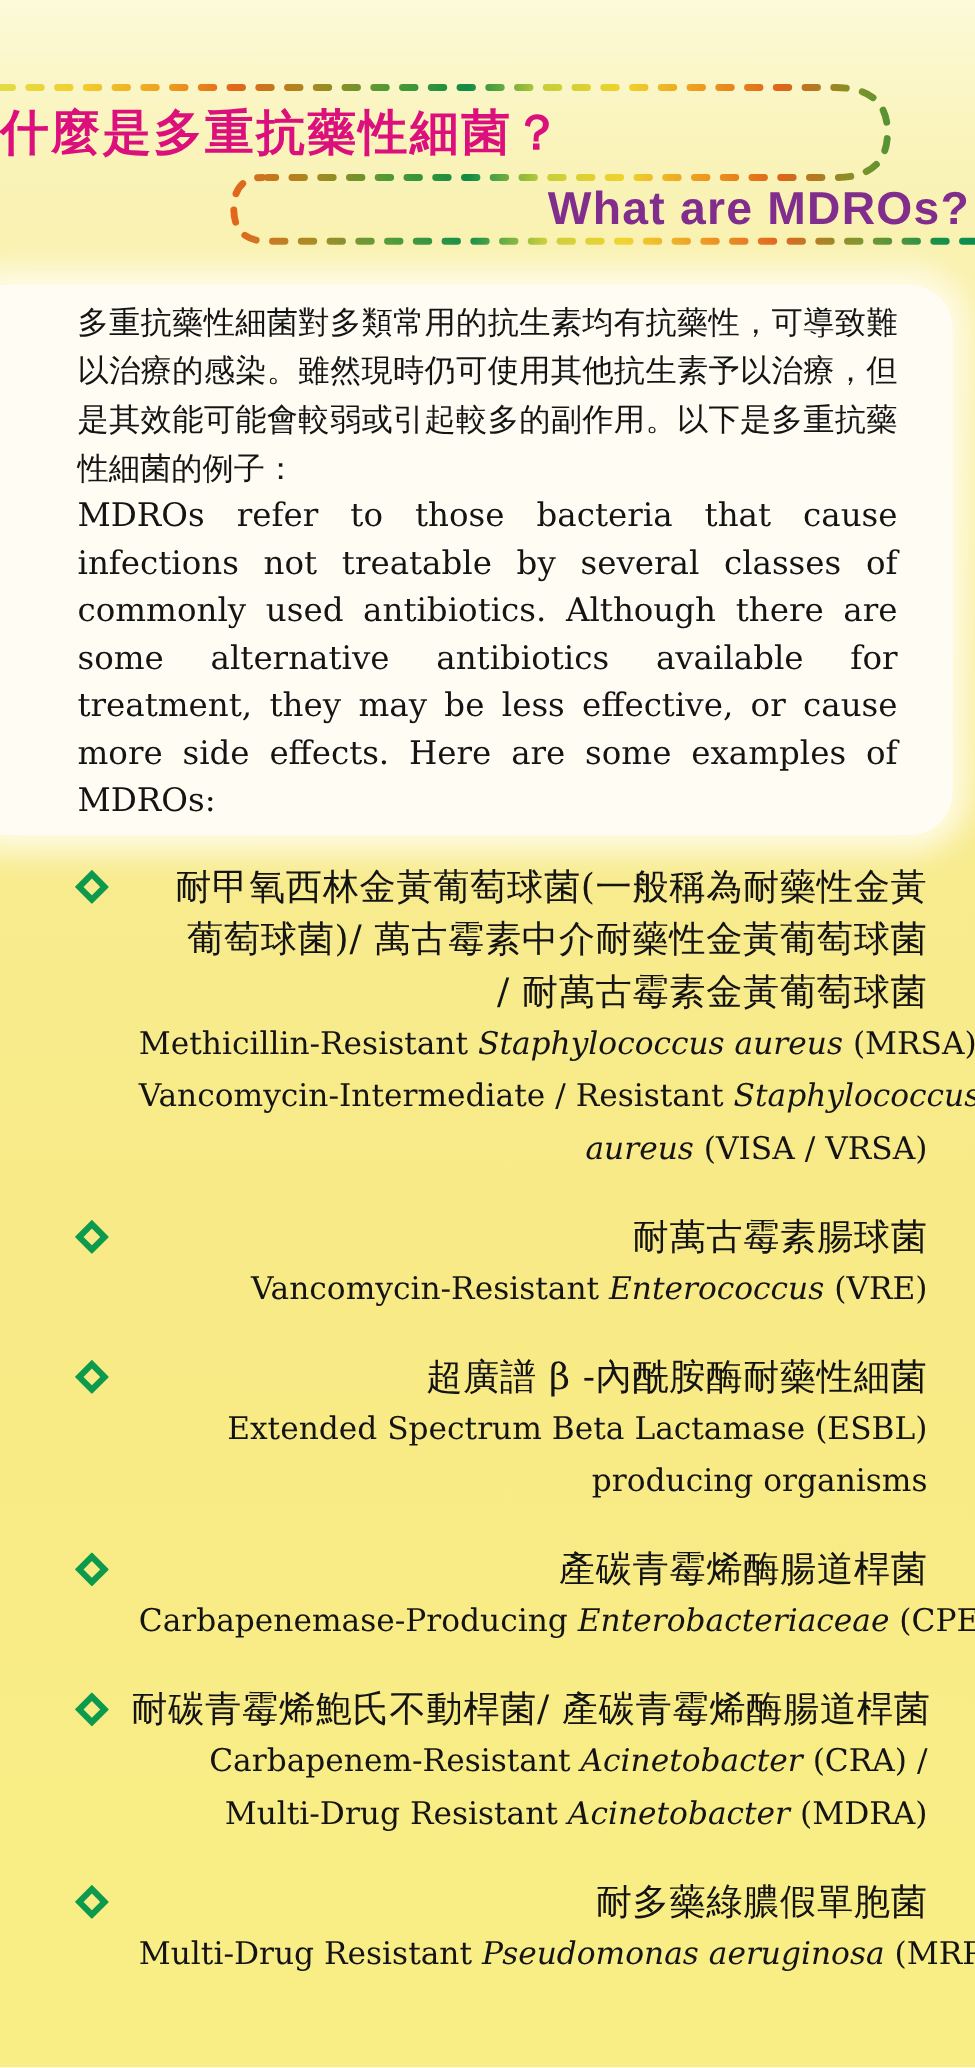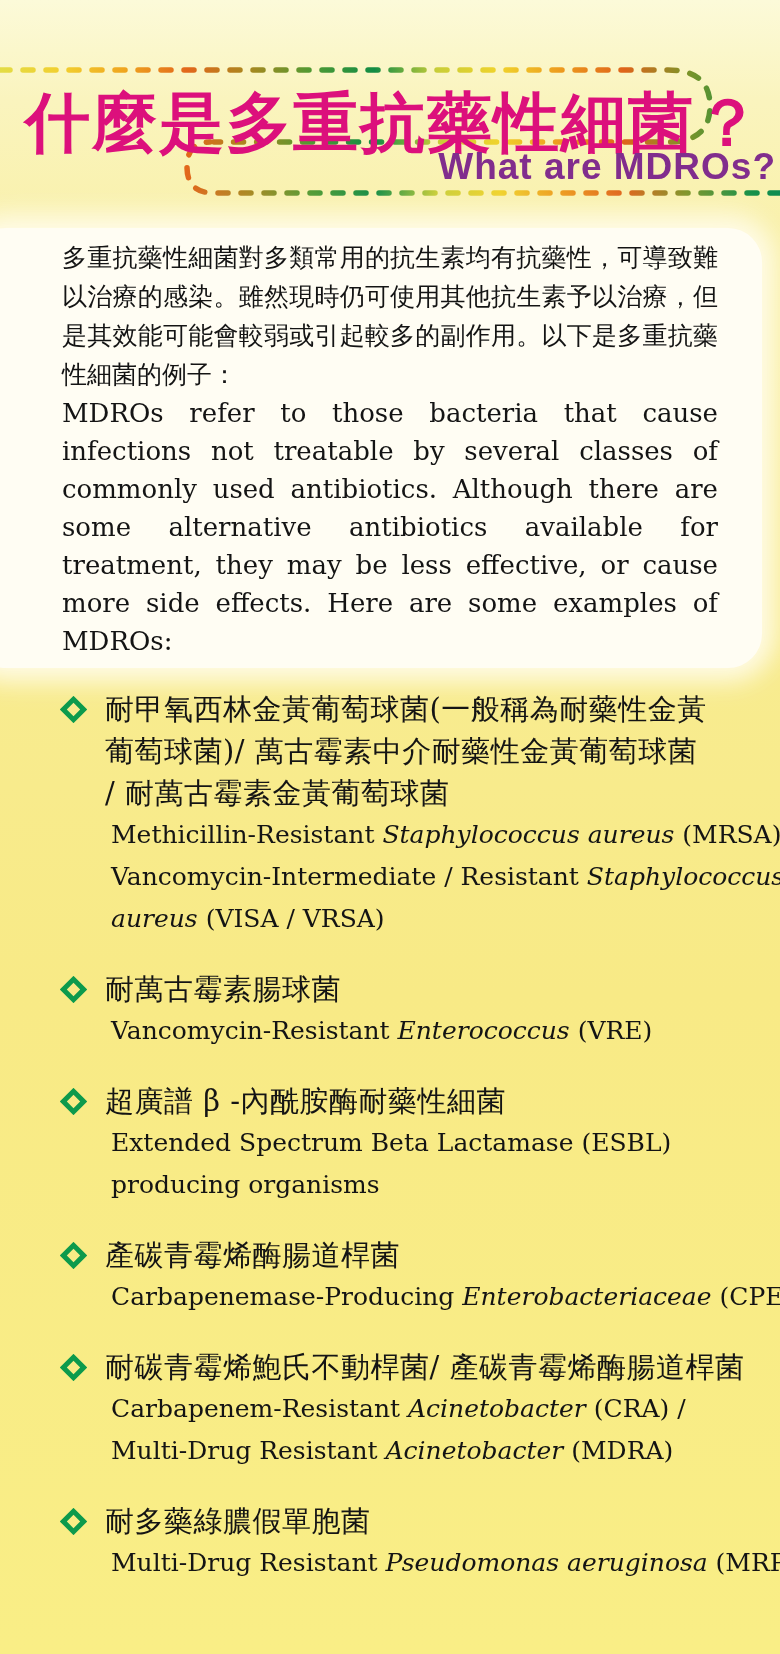--- a/index.html
+++ b/index.html
@@ -7,23 +7,23 @@
     position:relative;
     width:780px;height:1654px;
     overflow:hidden;
     background:linear-gradient(180deg,#FCFAD9 0%,#FAF4BE 6%,#F9F0A6 16%,#F8EC92 35%,#F8EA86 60%,#F9EE86 100%);
     font-family:"DejaVu Serif","Liberation Serif",serif;
     color:#141414;
   }
   .header-deco{position:absolute;top:0;left:0;}
   .title-zh{
     position:absolute;top:79px;left:0;width:762px;
-    text-align:right;
+    text-align:left;
     font-family:"DejaVu Sans","Liberation Sans",sans-serif;
-    font-weight:bold;font-size:65px;letter-spacing:2px;
+    font-weight:bold;font-size:39px;letter-spacing:2px;
     color:#DC107C;
   }
   .title-en{
     position:absolute;top:146px;left:0;width:776px;
     text-align:right;
     font-family:Liberation Sans, sans-serif;
     font-weight:bold;font-size:37px;letter-spacing:1px;
     color:#812D8D;
   }
   .intro-card{
@@ -33,21 +33,21 @@
     border-radius:34px;
     box-shadow:0 0 24px 14px rgba(255,252,236,.92);
     padding:10px 44px 0 90px;
   }
   .intro-zh{margin:0;font-size:25px;line-height:39px;text-align:justify;}
   .intro-en{margin:0;font-size:26px;line-height:38px;text-align:justify;}
   .mdro-list{
     position:absolute;top:688px;left:62px;width:680px;
     list-style:none;margin:0;padding:0;
   }
-  .mdro-item{position:relative;padding-left:43px;margin-bottom:28px;}
+  .mdro-item{position:relative;padding-left:43px;margin-bottom:28px;text-align:right;}
   .diamond{position:absolute;left:-2px;top:8px;width:27px;height:27px;}
   .zh-line{font-size:29px;line-height:42px;letter-spacing:.5px;white-space:nowrap;}
   .en-line{font-size:25px;line-height:42px;margin-left:6px;white-space:nowrap;}
   .en-line i{font-style:italic;}
 </style>
 </head>
 <body>
 
 <div class="page">
 

